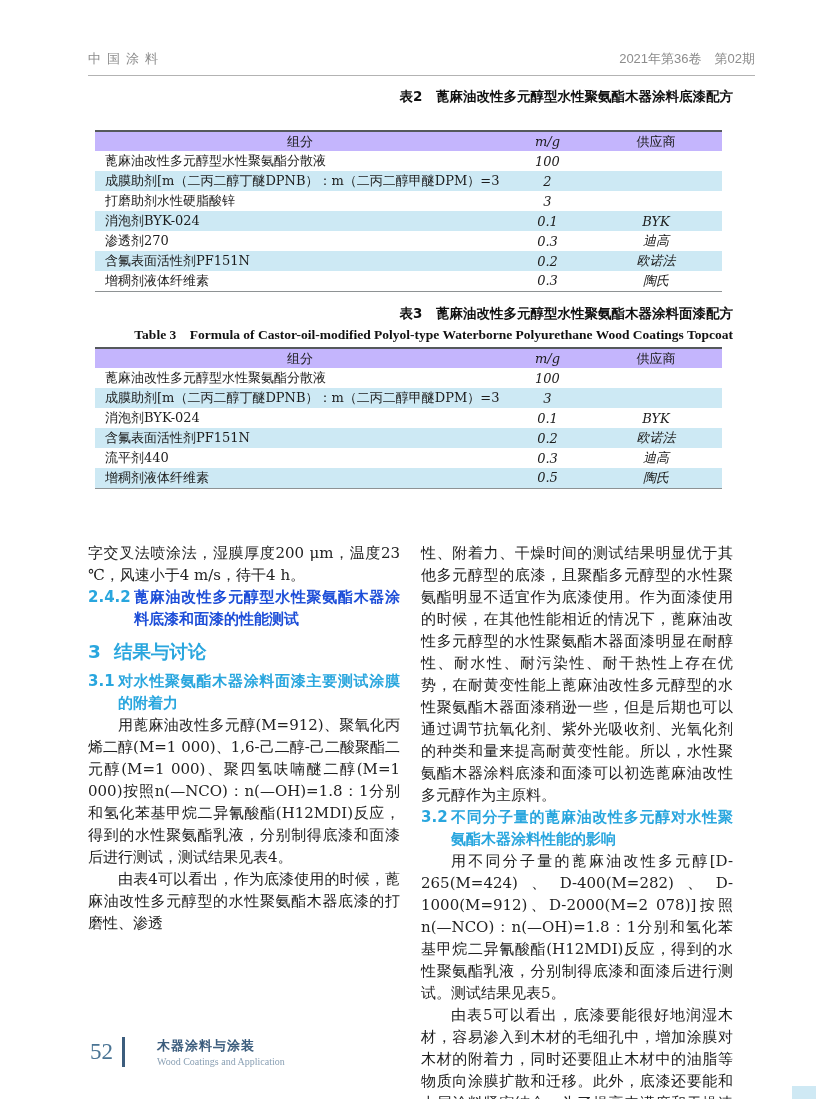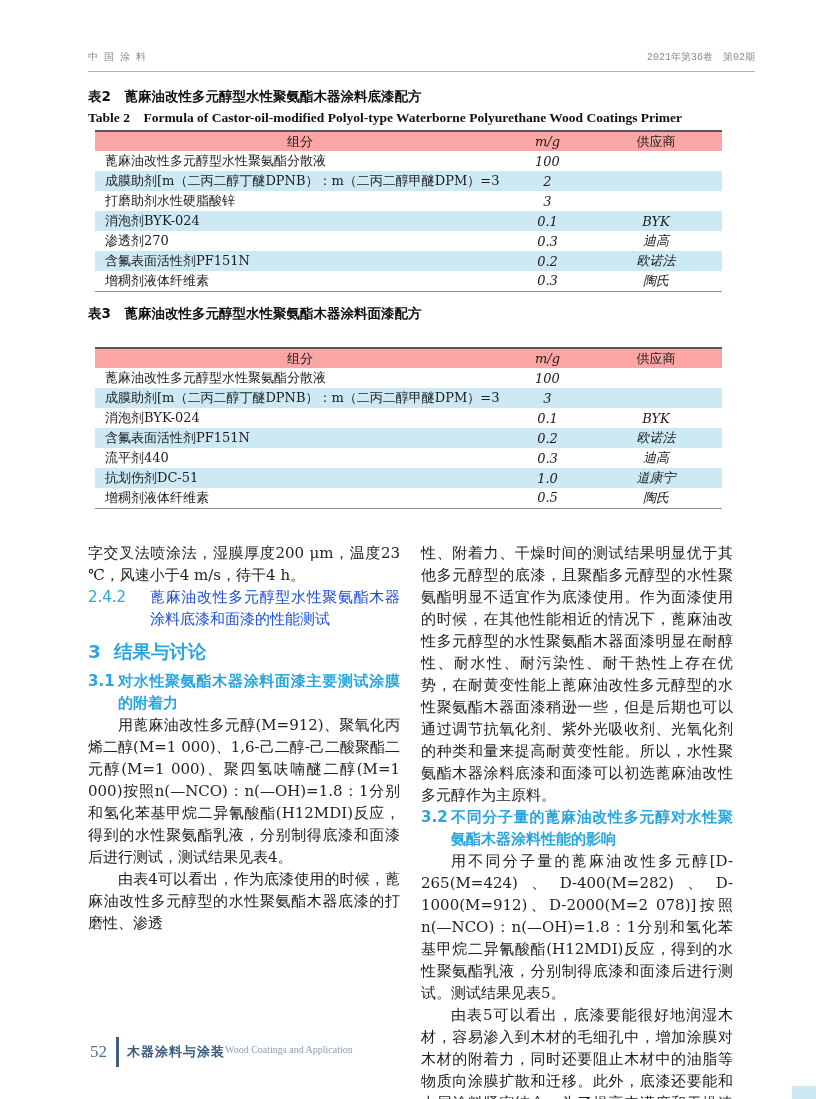--- a/index.html
+++ b/index.html
@@ -7,85 +7,84 @@
   .page {
     position:relative; width:816px; height:1099px; background:#ffffff;
     font-family:"DejaVu Serif","Liberation Serif",serif; color:#222;
     overflow:hidden;
   }
   
   .header {
     position:absolute; top:50px; left:88px; width:667px;
     display:flex; justify-content:space-between; align-items:flex-end;
     padding-bottom:7px; border-bottom:1px solid #b3b3b3;
-    font-family:Liberation Mono, monospace;
-    font-size:10px; color:#8c8c8c;
+    font-family:Liberation Sans, sans-serif;
+    font-size:13px; color:#8c8c8c;
   }
   .journal { letter-spacing:6px; }
   
-  .capblock { position:absolute; left:88px; width:645px; text-align:left; }
+  .capblock { position:absolute; left:88px; width:645px; text-align:right; }
   .cap-cn { font-family:"DejaVu Sans","Liberation Sans",sans-serif; font-weight:bold; font-size:13.5px; color:#111; }
   .cap-en { font-family:"Liberation Serif","DejaVu Serif",serif; font-weight:bold; font-size:13.5px; color:#111; margin-top:3px; }
   #cap2 { top:88px; }
   #cap3 { top:305px; }
   
   table {
     position:absolute; left:95px; width:627px; border-collapse:collapse;
     font-size:13px; color:#1c1c1c; table-layout:fixed;
     border-top:2px solid #55595c; border-bottom:1.5px solid #8e9294;
   }
   #table2 { top:130px; }
   #table3 { top:347px; }
   col.c1 { width:410px; } col.c2 { width:85px; } col.c3 { width:132px; }
-  thead tr { background:#fca5a5; }
+  thead tr { background:#c4b5fd; }
   tbody tr:nth-child(even) { background:#CDE9F4; }
   th, td { height:20px; font-weight:normal; padding:0 4px; overflow:hidden; white-space:nowrap; }
   th { text-align:center; }
   th.ital { font-style:italic;margin-top:40px; }
   td:first-child { text-align:left; padding-left:10px; }
   td:nth-child(2), td:nth-child(3) { text-align:center;font-style:italic; }
   
   .columns { position:absolute; top:542px; left:88px; width:646px; display:flex; gap:21px; }
   .col { width:312px; font-size:15px; line-height:22px; text-align:justify; }
   .col p { text-indent:2em; }
   .col p.cont { text-indent:0; }
   sup { font-size:9px; line-height:0; }
-  .h242 { display:flex; font-family:"DejaVu Sans","Liberation Sans",sans-serif; font-weight:normal;gap:16px; }
+  .h242 { display:flex; font-family:"DejaVu Sans","Liberation Sans",sans-serif; font-weight:bold; }
   .h242 .num { color:#29A6DE; width:46px; flex:none; }
   .h242 .tt { color:#1d4ed8; flex:1; }
   .h2x {
     display:flex; color:#29A6DE; font-family:"DejaVu Sans","Liberation Sans",sans-serif;
     font-weight:bold; font-size:18.5px; line-height:26px; margin:9px 0 5px;
   }
   .h2x .num { width:26px; flex:none; }
   .h3x { display:flex; color:#29A6DE; font-family:"DejaVu Sans","Liberation Sans",sans-serif; font-weight:bold; }
   .h3x .num { width:30px; flex:none; }
   .h3x .tt { flex:1; }
   
   .footer { position:absolute; left:90px; top:1037px; display:flex; align-items:center; }
-  .pagenum { font-family:"Liberation Serif","DejaVu Serif",serif; font-size:17px; color:#4a7494; margin-right:9px; }
+  .pagenum { font-family:"Liberation Serif","DejaVu Serif",serif; font-size:23px; color:#4a7494; margin-right:9px; }
   .fbar { width:3px; height:30px; background:#3C5D7D; margin-right:8px; }
-  .ftitles { display:flex; flex-direction:row; justify-content:flex-end; }
+  .ftitles { display:flex; flex-direction:column; justify-content:flex-end;margin-left:24px; }
   .ftitles .cn { font-family:"DejaVu Sans","Liberation Sans",sans-serif; font-weight:bold; font-size:13px; color:#3C5D7D; letter-spacing:1px; }
   .ftitles .en { font-family:"Liberation Serif","DejaVu Serif",serif; font-size:10px; color:#8aa0b4; margin-top:1px; }
   .corner { position:absolute; right:0; bottom:0; width:24px; height:13px; background:#cfe9f4; }
 </style>
 </head>
 <body>
 
 <div class="page">
 
   <div class="header">
     <span class="journal">中国涂料</span>
     <span class="issue">2021年第36卷　第02期</span>
   </div>
 
   <div class="capblock" id="cap2">
     <div class="cap-cn">表2　蓖麻油改性多元醇型水性聚氨酯木器涂料底漆配方</div>
-    <div class="cap-en">Table 2　Formula of Castor-oil-modified Polyol-type Waterborne Polyurethane Wood Coatings Primer</div>
   </div>
 
   <table id="table2">
     <colgroup>
         <col class="c1">
         <col class="c2">
         <col class="c3">
       </colgroup>
     <thead>
       <tr>
@@ -128,20 +127,21 @@
         <tr>
           <td>增稠剂液体纤维素</td>
           <td>0.3</td>
           <td>陶氏</td>
         </tr>
       </tbody>
   </table>
 
   <div class="capblock" id="cap3">
     <div class="cap-cn">表3　蓖麻油改性多元醇型水性聚氨酯木器涂料面漆配方</div>
+    <div class="cap-en">Table 3　Formula of Castor-oil-modified Polyol-type Waterborne Polyurethane Wood Coatings Topcoat</div>
   </div>
 
   <table id="table3">
     <colgroup>
         <col class="c1">
         <col class="c2">
         <col class="c3">
       </colgroup>
     <thead>
       <tr>
@@ -170,25 +170,20 @@
           <td>含氟表面活性剂PF151N</td>
           <td>0.2</td>
           <td>欧诺法</td>
         </tr>
         <tr>
           <td>流平剂440</td>
           <td>0.3</td>
           <td>迪高</td>
         </tr>
         <tr>
-          <td>抗划伤剂DC-51</td>
-          <td>1.0</td>
-          <td>道康宁</td>
-        </tr>
-        <tr>
           <td>增稠剂液体纤维素</td>
           <td>0.5</td>
           <td>陶氏</td>
         </tr>
       </tbody>
   </table>
 
   <div class="columns">
 
     <div class="col">

